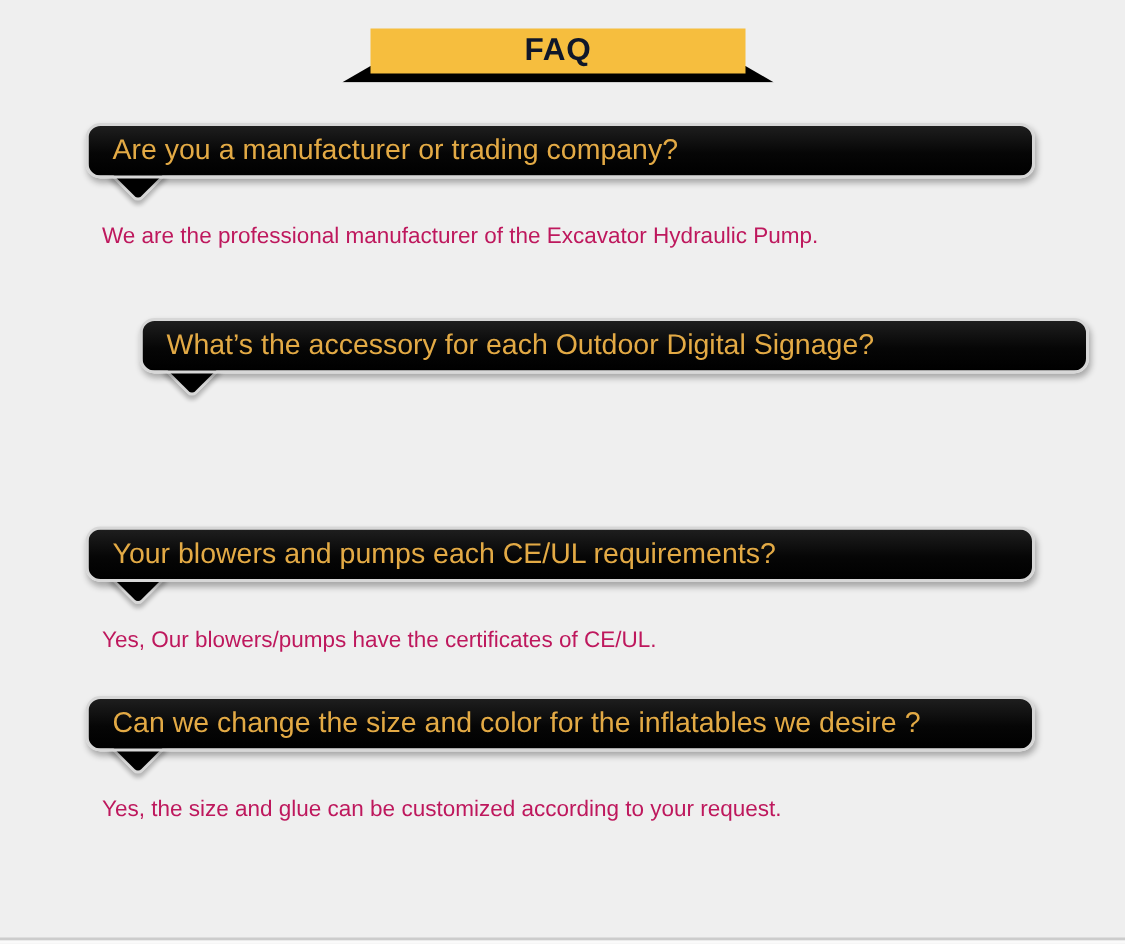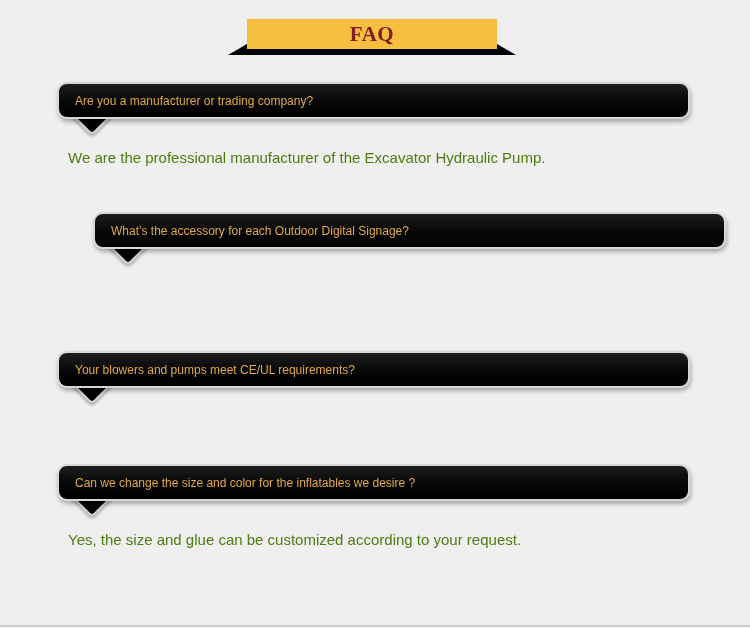--- a/index.html
+++ b/index.html
@@ -23,24 +23,24 @@
     clip-path:polygon(0 100%, 6.6% 0, 93.4% 0, 100% 100%);
   }
   .faq-banner{
     position:absolute;
     left:247px;top:19px;
     width:250px;height:30px;
     background:#f6be3e;
     display:flex;align-items:center;justify-content:center;
   }
   .faq-title{
-    font-family:Liberation Serif, serif;
+    font-family:Liberation Sans, sans-serif;
     font-weight:700;
     font-size:21px;
-    color:#7f1d1d;
+    color:#0f172a;
     letter-spacing:0.5px;
   }
 
   
   .faq-item{position:absolute;left:0;width:750px;height:120px;}
   .item-1{top:82px;}
   .item-2{top:212px;margin-left:36px;}
   .item-3{top:351px;}
   .item-4{top:464px;}
 
@@ -52,42 +52,42 @@
     background:linear-gradient(180deg,#1e1e1e 0%,#060606 55%,#000 100%);
     border:2px solid #d7d7d7;
     border-radius:10px;
     box-shadow:1px 3px 4px rgba(0,0,0,0.30);
     display:flex;align-items:center;
     padding-left:16px;
     z-index:2;
   }
   .q-text{
     color:#e3aa45;
-    font-size:12px;
+    font-size:19px;
     white-space:nowrap;
   }
   .q-tail{
     position:absolute;
     left:78px;top:20px;
     width:26px;height:26px;
     background:#000;
     border-right:2px solid #d7d7d7;
     border-bottom:2px solid #d7d7d7;
     border-radius:0 0 5px 0;
     transform:rotate(45deg);
     box-shadow:2px 2px 3px rgba(0,0,0,0.25);
     z-index:1;
   }
   .a-text{
     position:absolute;
     left:68px;top:65px;
     width:618px;
     font-size:15px;
     line-height:21px;
-    color:#4d7c0f;
+    color:#be185d;
     white-space:pre-line;
   }
 
   
   .bottom-divider{
     position:absolute;
     left:0;top:625px;
     width:750px;height:2px;
     background:#cccccc;
   }
@@ -119,22 +119,23 @@
   <div class="faq-item item-2">
     <div class="q-tail"></div>
     <div class="q-bubble">
       <span class="q-text">What’s the accessory for each Outdoor Digital Signage?</span>
     </div>
   </div>
 
   <div class="faq-item item-3">
     <div class="q-tail"></div>
     <div class="q-bubble">
-      <span class="q-text">Your blowers and pumps meet CE/UL requirements?</span>
+      <span class="q-text">Your blowers and pumps each CE/UL requirements?</span>
     </div>
+    <div class="a-text">Yes, Our blowers/pumps have the certificates of CE/UL.</div>
   </div>
 
   <div class="faq-item item-4">
     <div class="q-tail"></div>
     <div class="q-bubble">
       <span class="q-text">Can we change the size and color for the inflatables we desire ?</span>
     </div>
     <div class="a-text">Yes, the size and glue can be customized according to your request.</div>
   </div>
 

